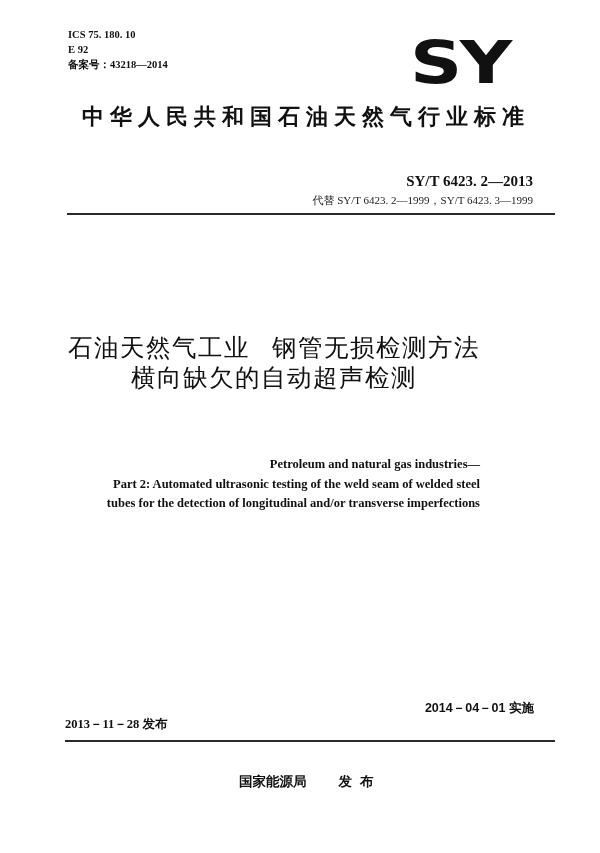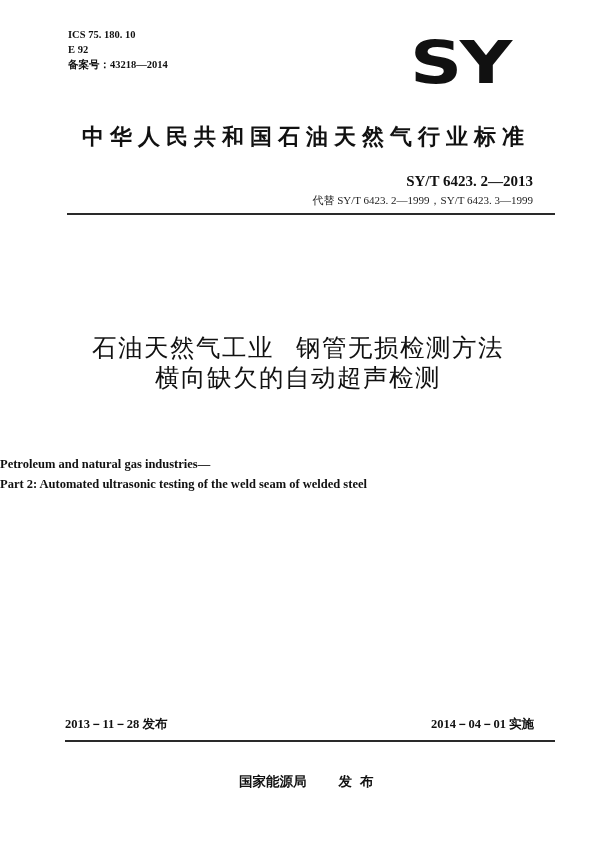--- a/index.html
+++ b/index.html
@@ -35,21 +35,21 @@
       font-size: 58px;
       line-height: 50px;
       letter-spacing: -2px;
       transform: scaleX(1.25);
       transform-origin: left center;
     }
 
     .industry-title {
       left: 0;
       width: 600px;
-      top: 122px;
+      top: 102px;
       text-align: center;
       font-family: "DejaVu Sans", sans-serif;
       font-weight: bold;
       font-size: 22px;
       letter-spacing: 6px;
       line-height: 30px;
       padding-left: 12px;
       box-sizing: border-box;
     }
 
@@ -85,51 +85,50 @@
       left: 0;
       width: 548px;
       top: 333px;
       text-align: center;
       font-family: "DejaVu Sans", sans-serif;
       font-size: 24.5px;
       line-height: 30px;
       letter-spacing: 1.5px;
       font-weight: normal;
       color: #111;
-      padding-left: 24px;
     }
     .cn-title div { white-space: nowrap; }
     .cn-title .gap { display: inline-block; width: 22px; }
 
     .en-title {
       left: 0;
       width: 480px;
       top: 455px;
-      text-align: left;
+      text-align: right;
       font-family: "Liberation Serif", serif;
       font-weight: bold;
       font-size: 12.5px;
       line-height: 19.5px;
       color: #111;
     }
     .en-title div { white-space: nowrap; }
 
     .issue-date {
       left: 65px;
       top: 716px;
       font-family: "Liberation Serif", serif;
       font-weight: bold;
       font-size: 12.5px;
       line-height: 16px;
       white-space: nowrap;
     }
     .impl-date {
       right: 66px;
-      top: 716px;
-      font-family: Liberation Serif, serif;
+      top: 700px;
+      font-family: Liberation Sans, sans-serif;
       font-weight: bold;
       font-size: 12.5px;
       line-height: 16px;
       text-align: right;
       white-space: nowrap;
     }
 
     .publisher {
       left: 239px;
       top: 772px;
@@ -165,20 +164,21 @@
 <div class="abs cn-title">
   <div>
     <span>石油天然气工业</span><span class="gap"></span><span>钢管无损检测方法</span>
   </div>
   <div>横向缺欠的自动超声检测</div>
 </div>
 
 <div class="abs en-title">
   <div>Petroleum and natural gas industries—</div>
   <div>Part 2: Automated ultrasonic testing of the weld seam of welded steel</div>
+  <div>tubes for the detection of longitudinal and/or transverse imperfections</div>
 </div>
 
 <div class="abs issue-date">2013－11－28 发布</div>
 <div class="abs impl-date">2014－04－01 实施</div>
 
 <div class="abs rule rule-bottom"></div>
 
 <div class="abs publisher">
   <span>国家能源局</span><span class="pub-action">发布</span>
 </div>

